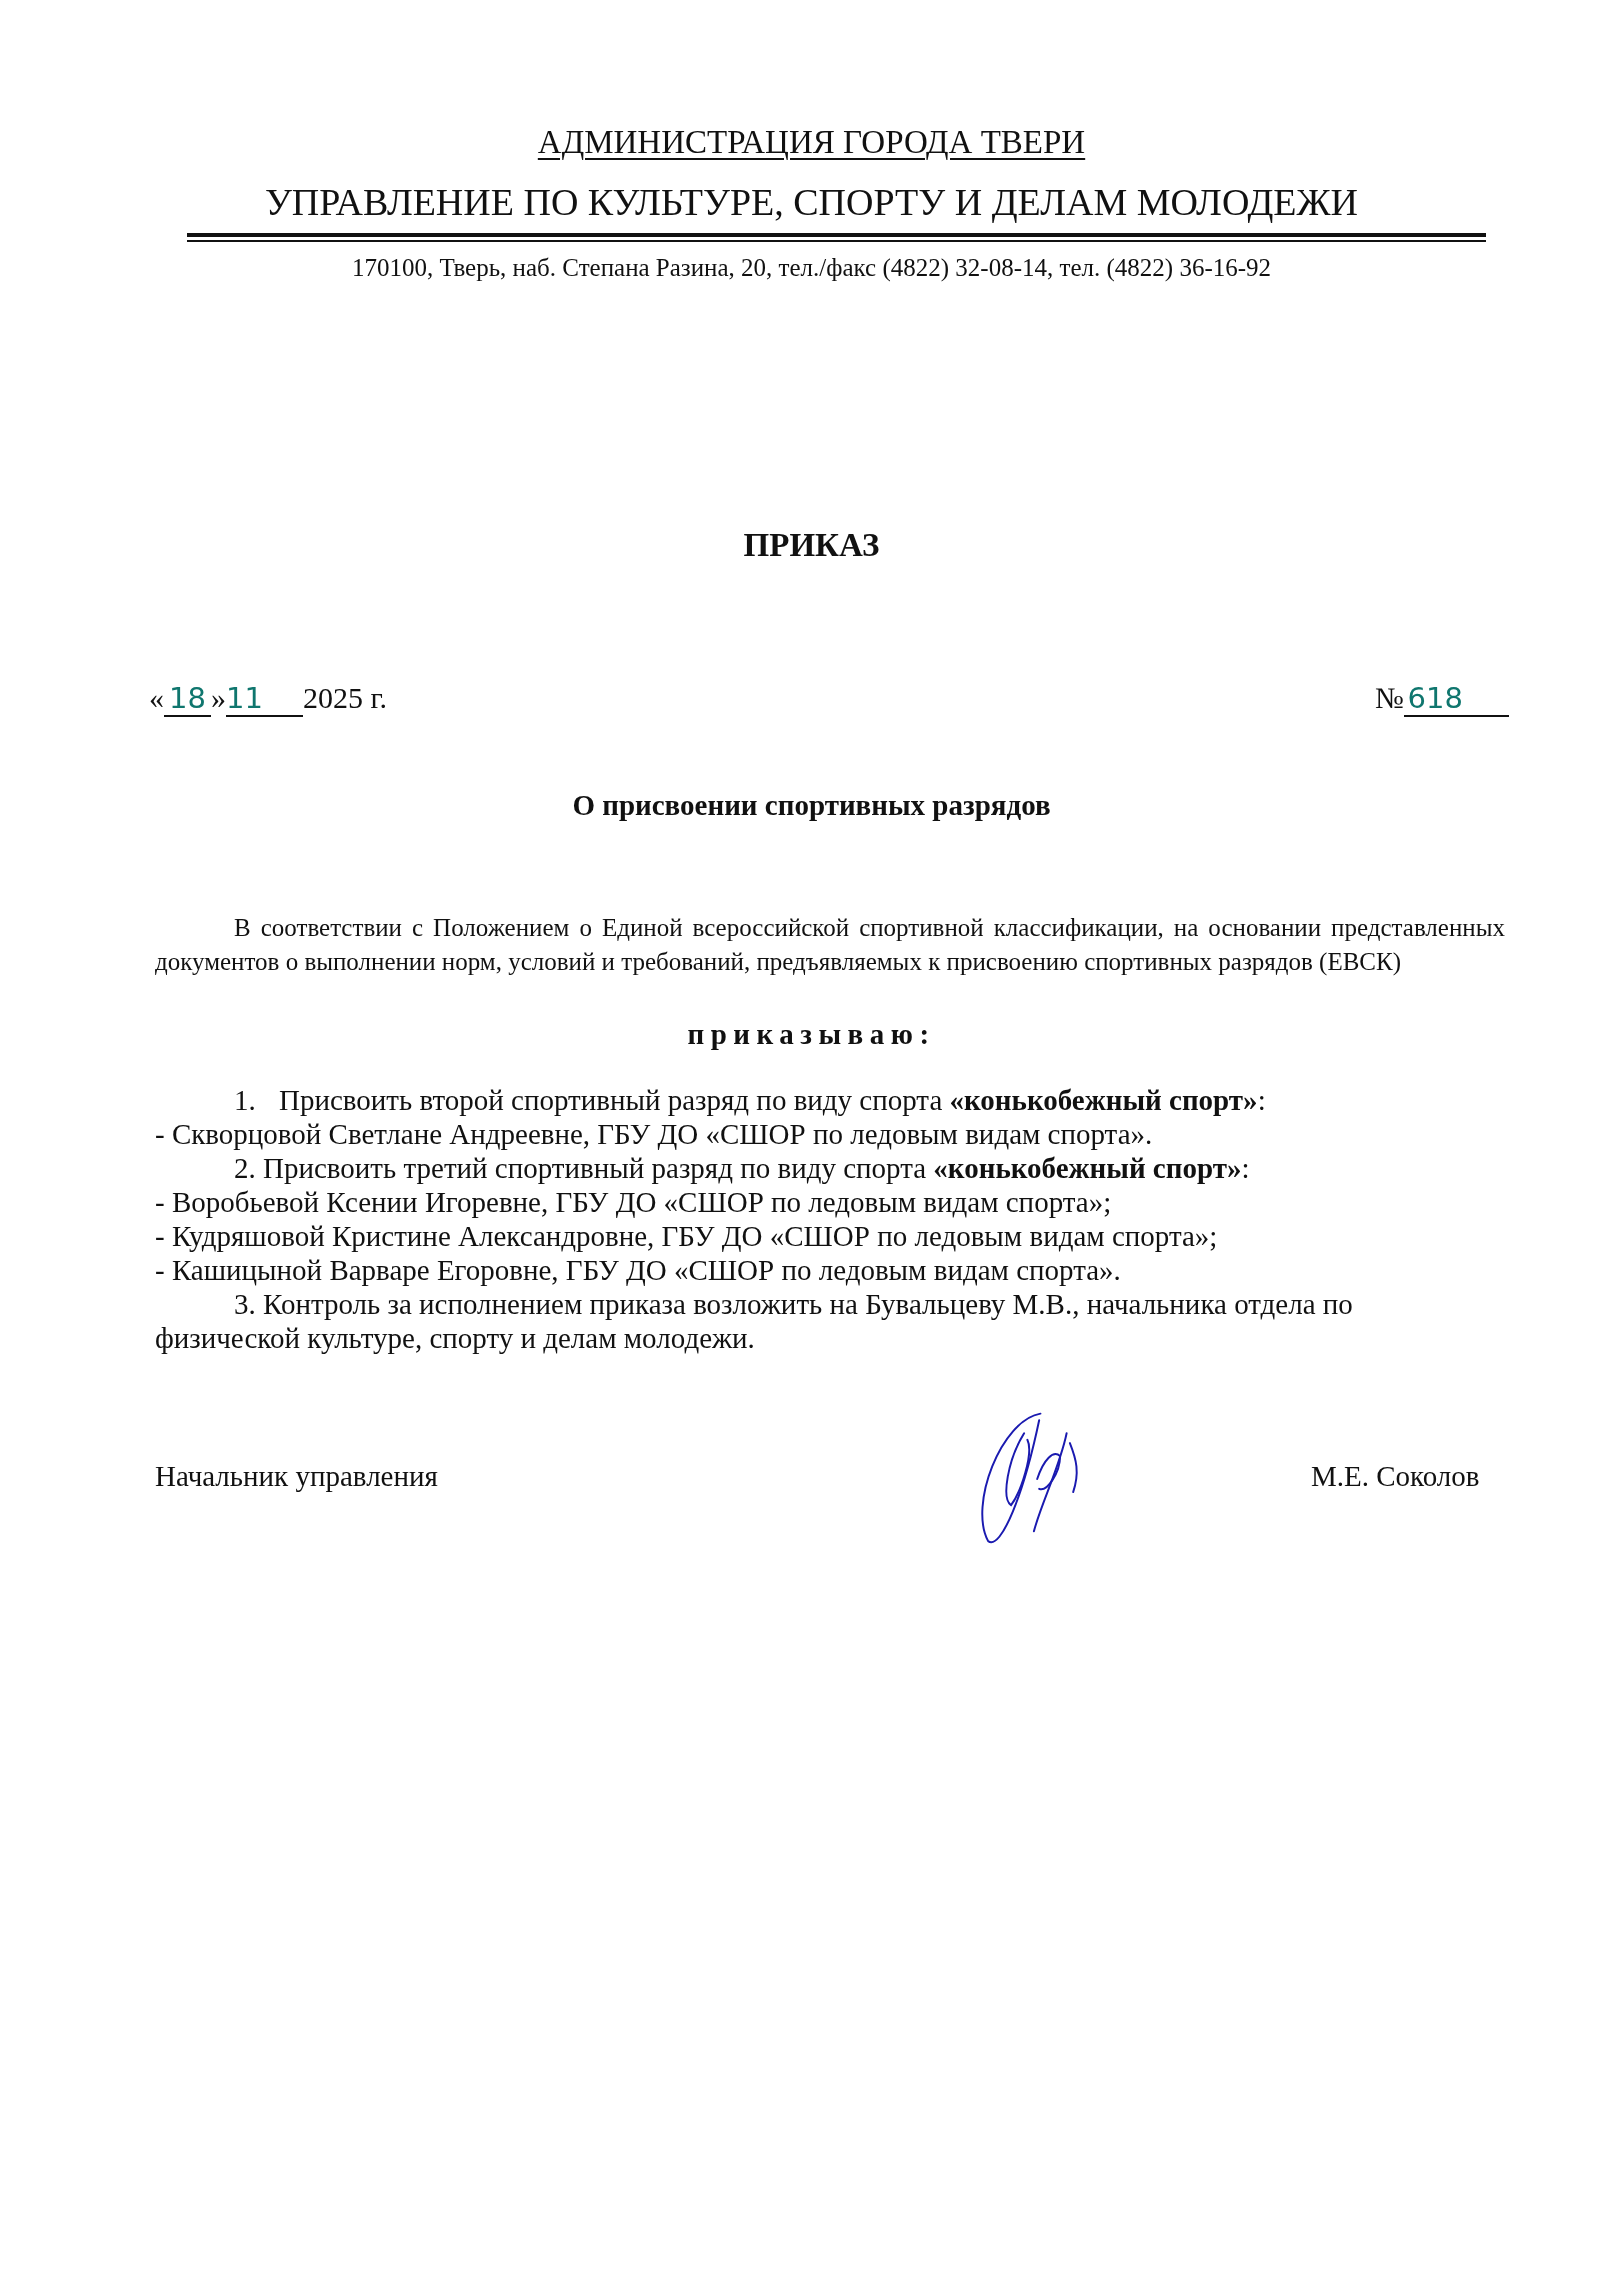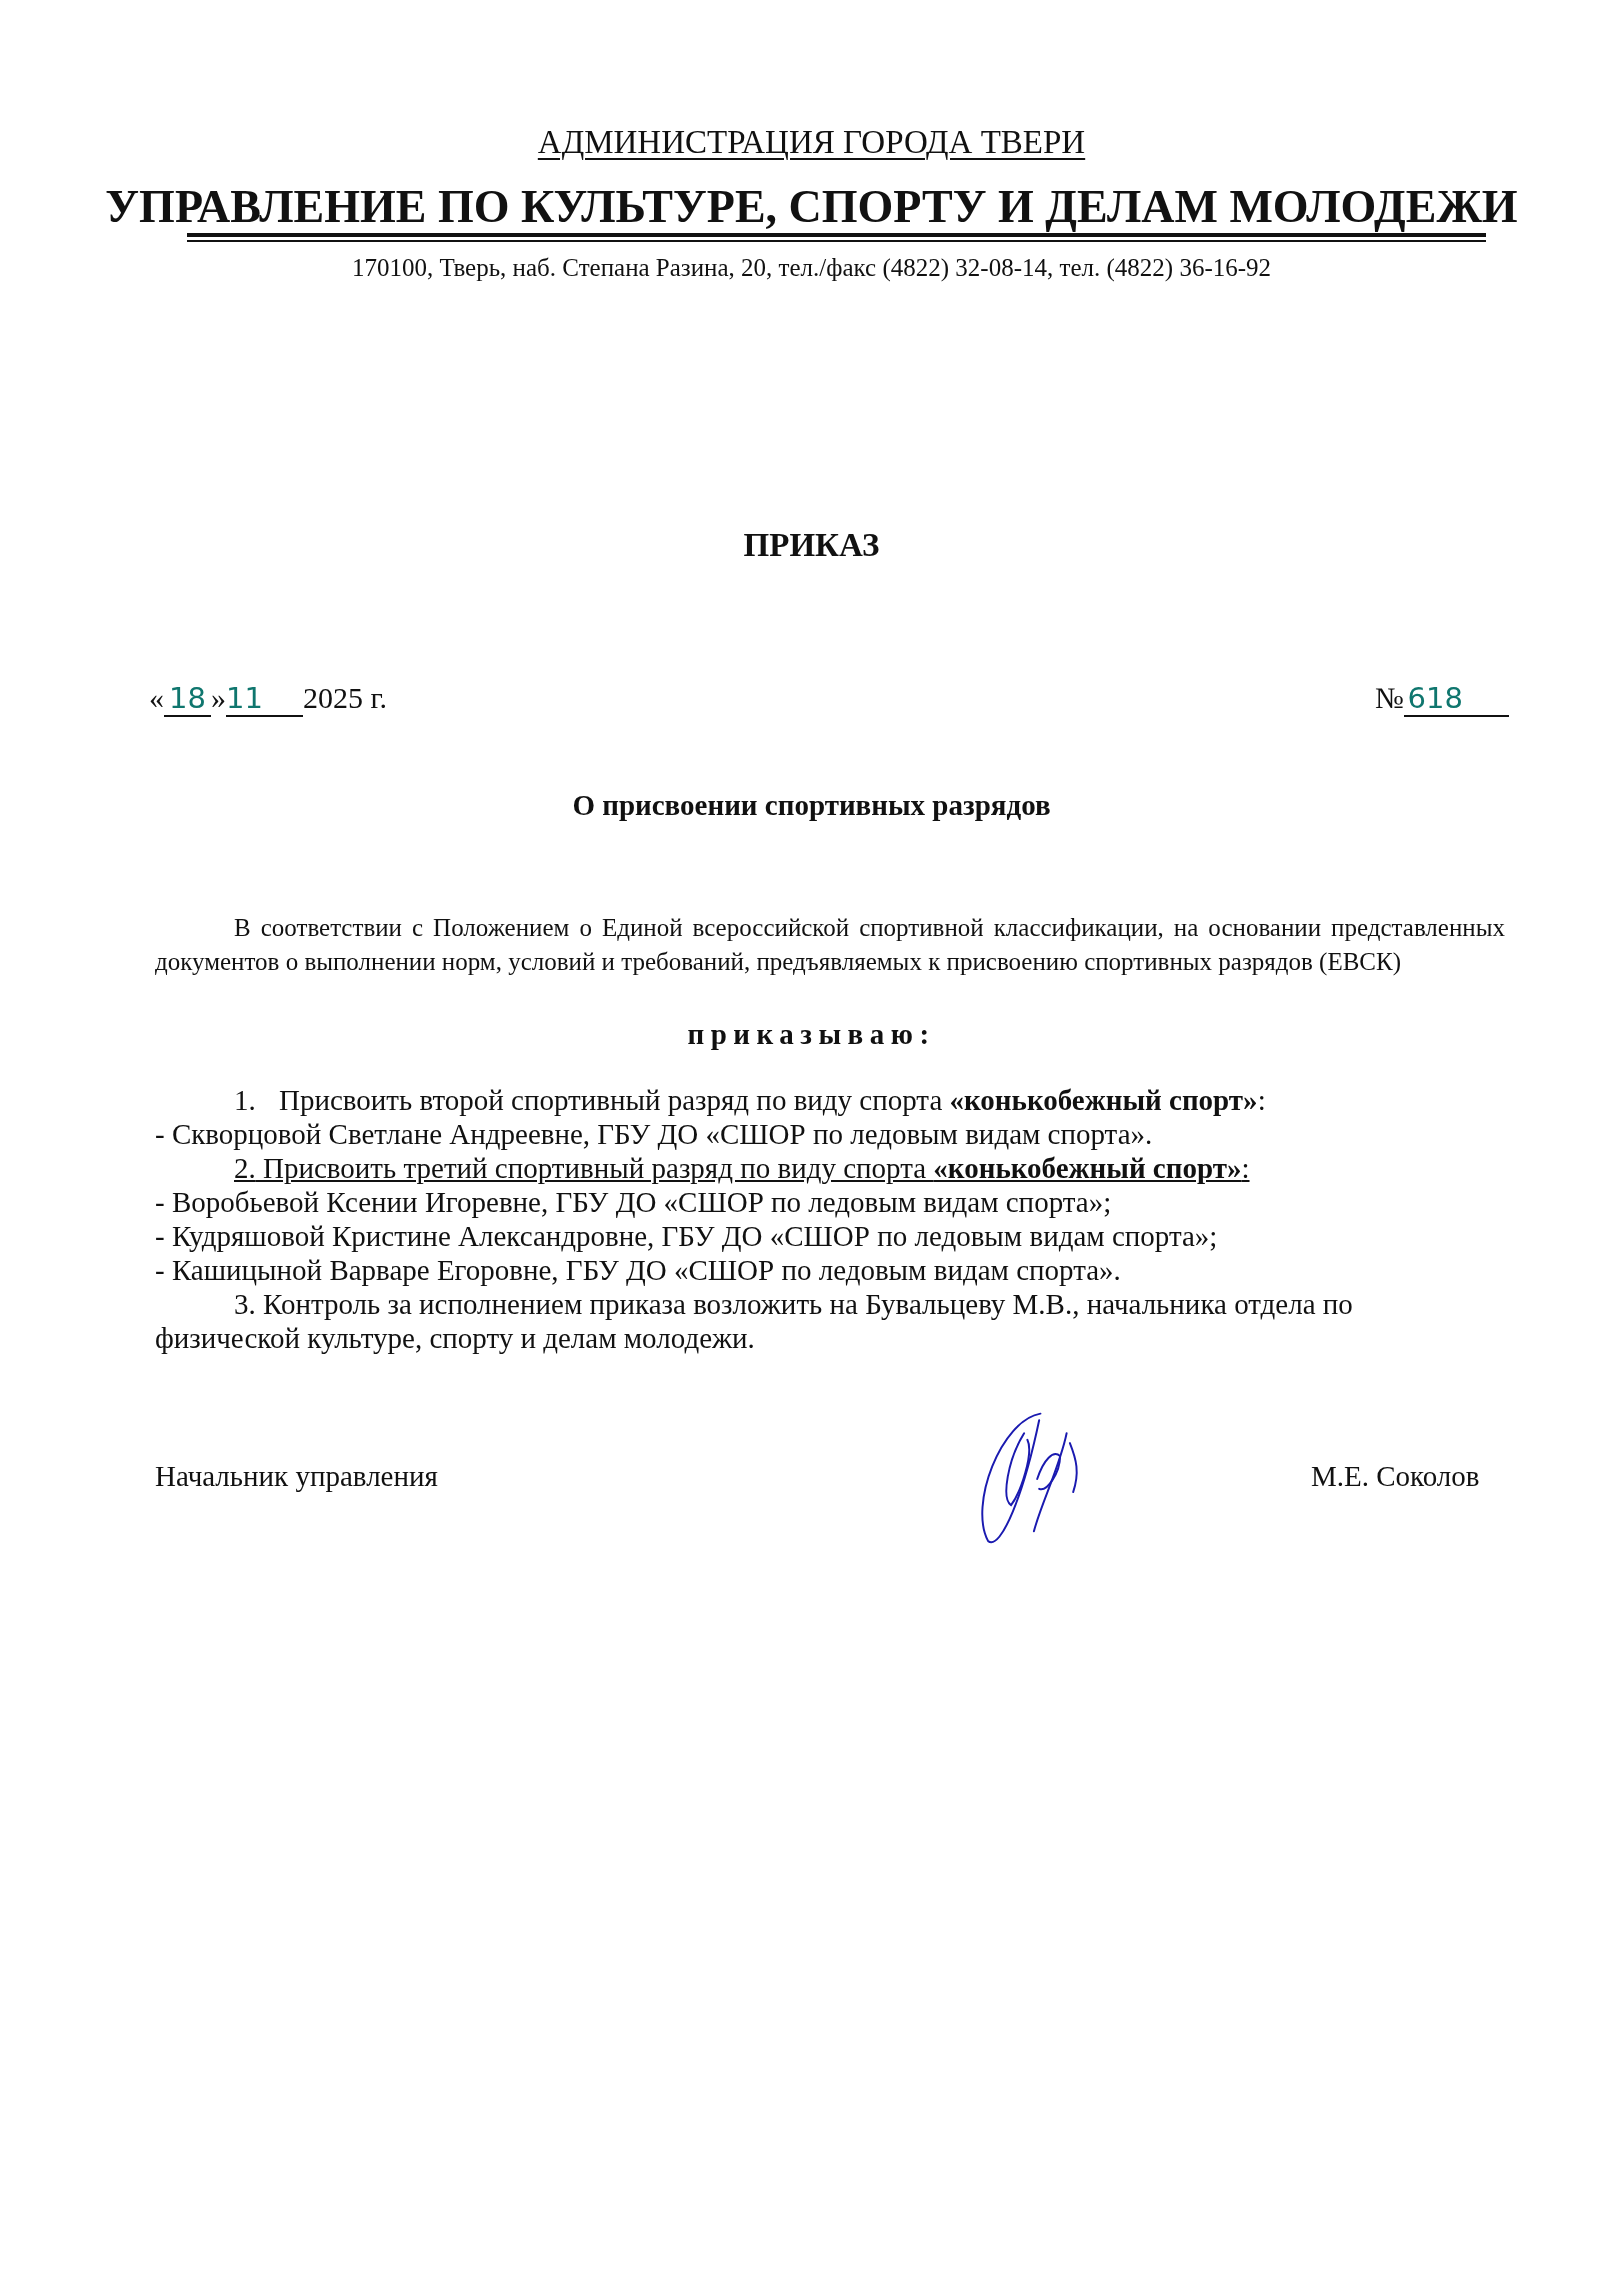--- a/index.html
+++ b/index.html
@@ -3,21 +3,21 @@
 <meta charset="utf-8">
 <style>
   html, body { margin: 0; padding: 0; background: #ffffff; }
   body { width: 1623px; height: 2295px; position: relative; overflow: hidden;
          font-family: "Liberation Serif", "DejaVu Serif", serif; color: #111; }
   .page { position: absolute; left: 0; top: 0; width: 1623px; height: 2295px; background: #fff; border-radius: 25px; }
   .abs { position: absolute; white-space: nowrap; }
   .center { left: 0; width: 1623px; text-align: center; }
 
   .admin { top: 124px; font-size: 33px; text-decoration: underline; text-decoration-thickness: 2px; text-underline-offset: 5.2px; }
-  .dept { top: 180px; font-size: 46px; font-weight: bold; letter-spacing: 0px; }
+  .dept { top: 180px; font-size: 38px; font-weight: normal; letter-spacing: 0px; }
   .dept-lines { position: absolute; left: 187px; width: 1299px; top: 233px; height: 9.2px; }
   .dept-lines .l1 { position: absolute; left:0; right:0; top:0; height:3.9px; background:#111; }
   .dept-lines .l2 { position: absolute; left:0; right:0; top:6.5px; height:2px; background:#111; }
   .address { top: 254px; font-size: 25px; }
 
   .title { top: 527px; font-size: 33px; font-weight: bold; }
 
   .date-line { top: 681px; left: 149px; font-size: 30px; }
   .hand { color: #0f766e; font-family: "DejaVu Sans", sans-serif; font-size: 29px; }
   .blank { display: inline-block; border-bottom: 2px solid #111; text-align: center; }
@@ -27,21 +27,21 @@
   .subject { top: 789px; font-size: 29px; font-weight: bold; }
 
   .para { position: absolute; left: 155px; width: 1350px; font-size: 25px; line-height: 34px; text-align: justify; margin-top: 40px; }
   .para.indent { text-indent: 79px; }
   .para1 { top: 871px; text-align-last: left; }
 
   .prikaz { top: 1018px; font-size: 29px; font-weight: bold; letter-spacing: 6.5px; }
 
   .list { position: absolute; left: 155px; width: 1350px; top: 1083px; font-size: 29px; line-height: 34px; }
   .list .row { white-space: nowrap; }
-  .list .ind { padding-left: 79px; text-decoration: underline; }
+  .list .ind { padding-left: 79px; }
   .list .ind1 { padding-left: 79px; }
   .list .num1 { display: inline-block; width: 45px; }
   .list b { font-weight: bold; }
   .list .wrap { white-space: normal; }
 
   .sign-pos { top: 1460px; left: 155px; font-size: 29px; }
   .sign-name { top: 1460px; left: 1299px; font-size: 29px; margin-left: 12px; }
   .signature { position: absolute; left: 962px; top: 1394px; width: 170px; height: 157px; }
 </style>
 </head>

